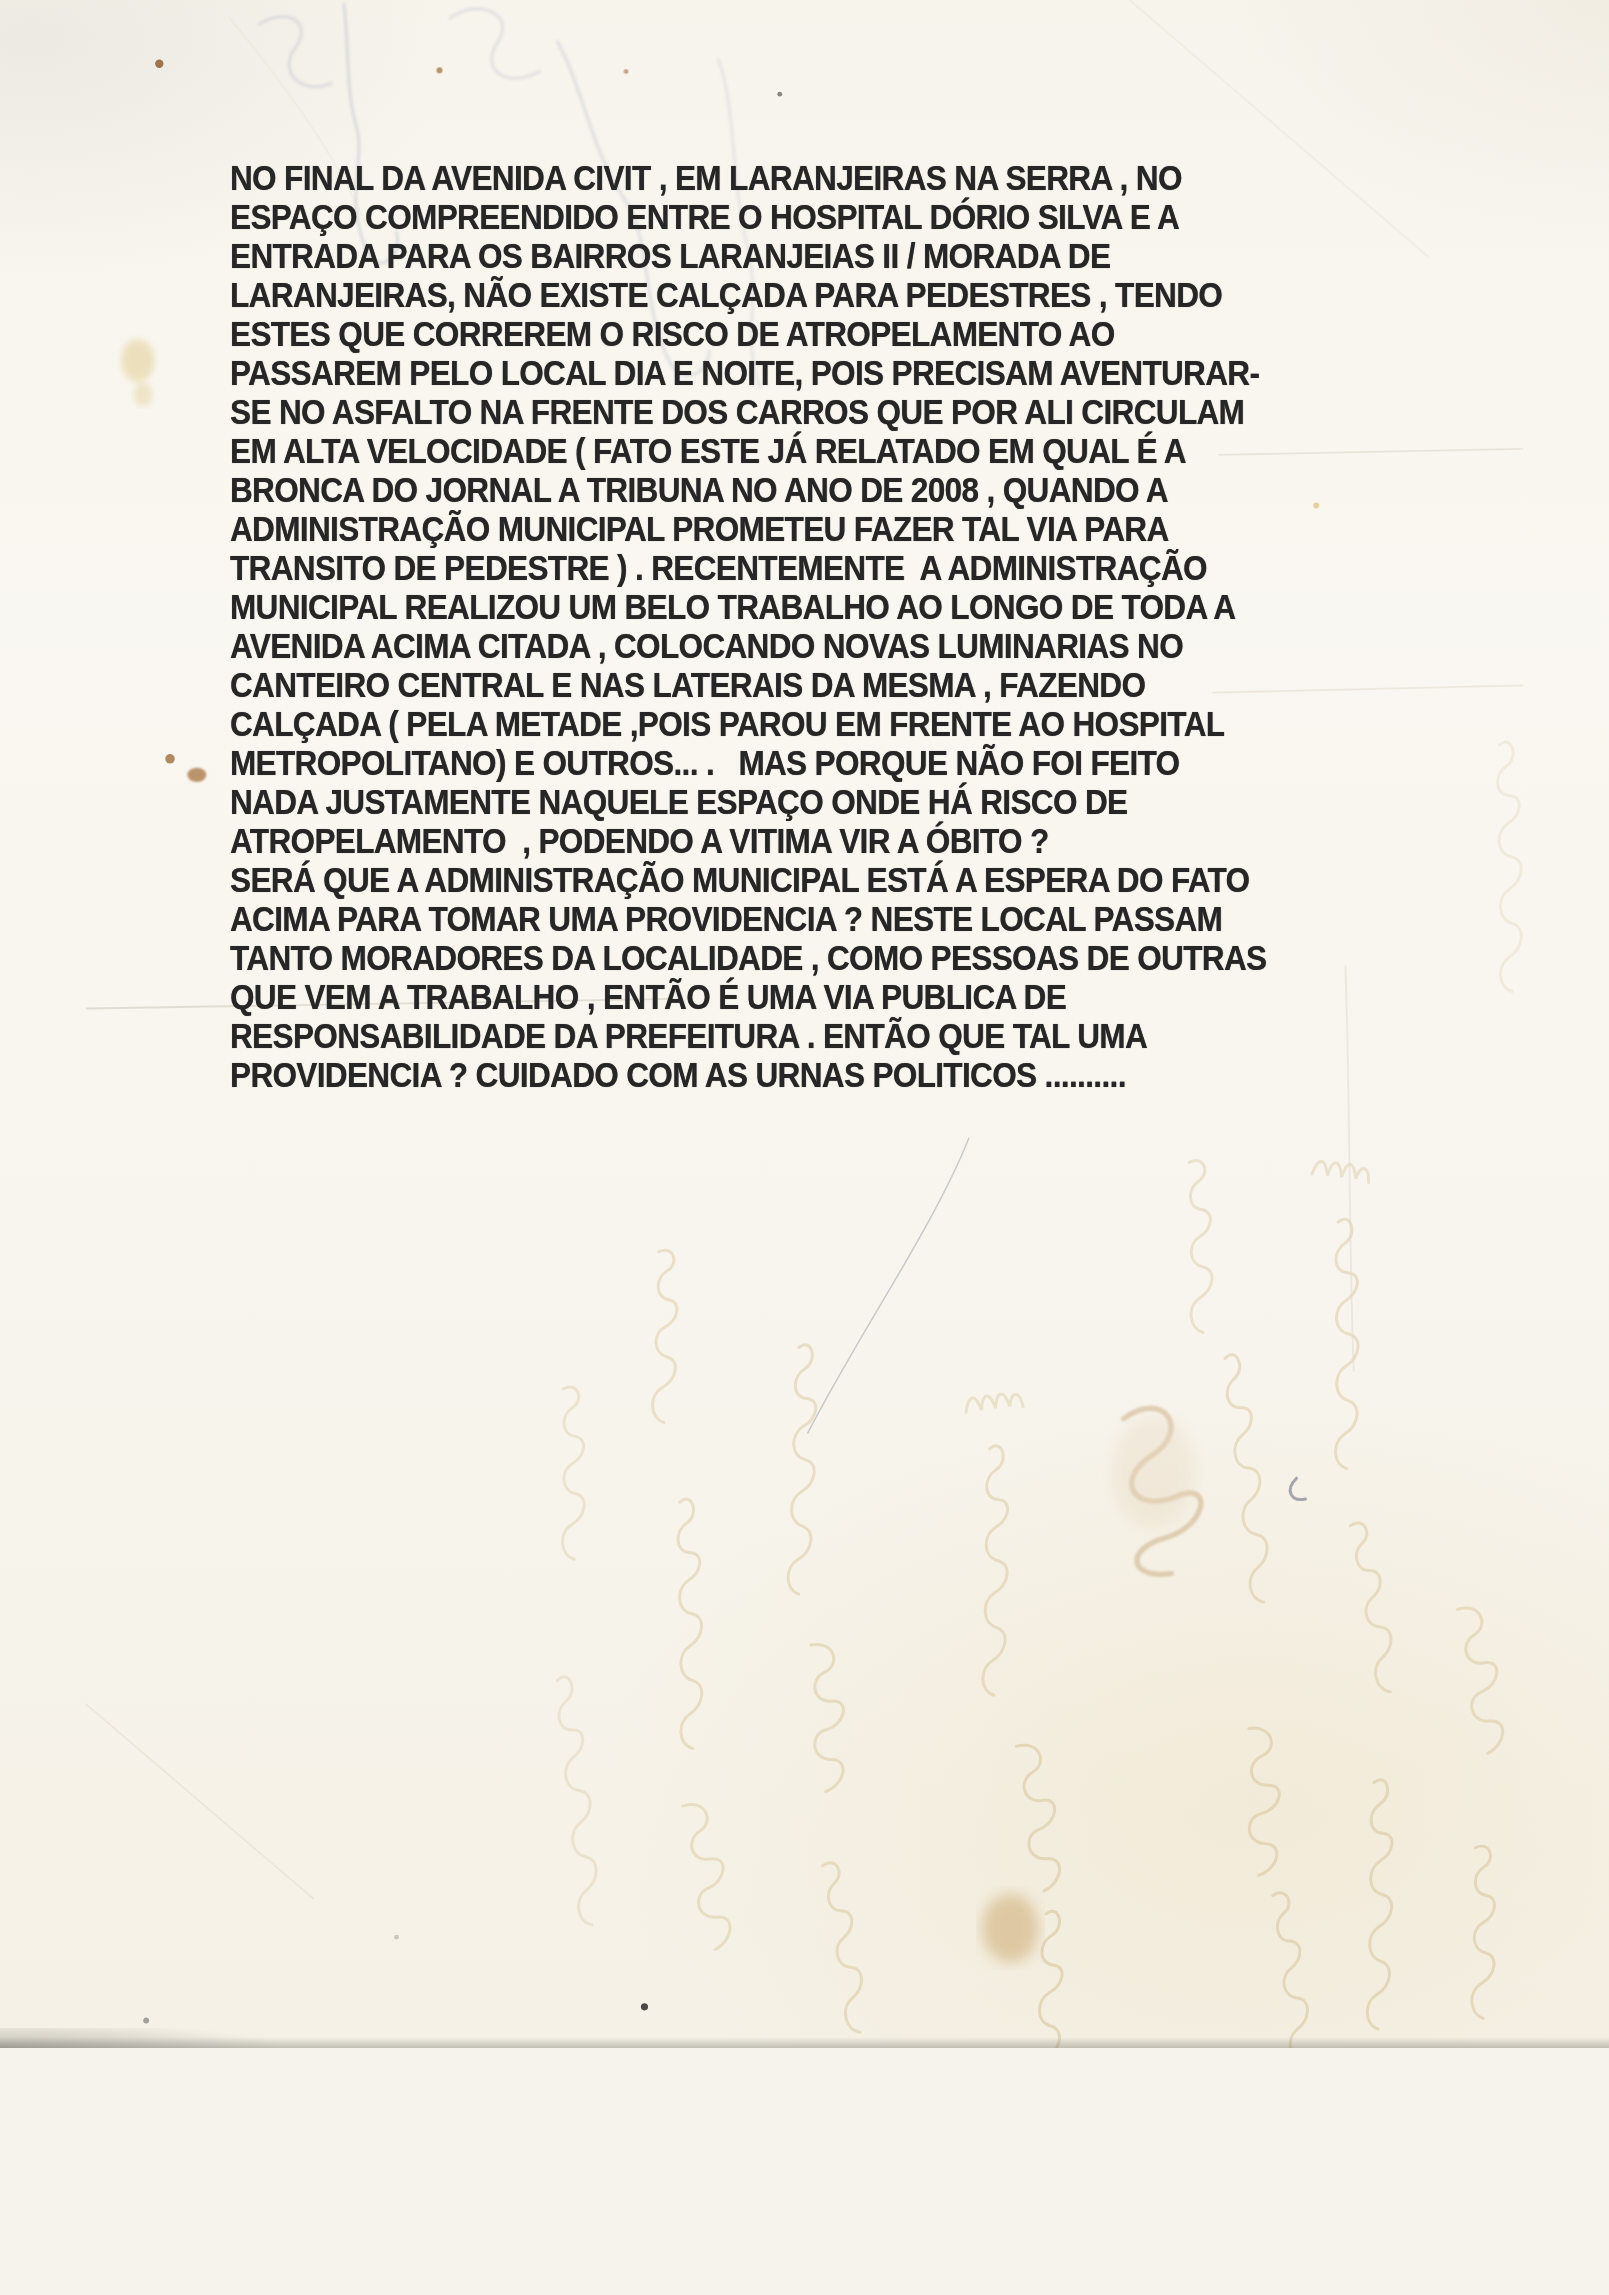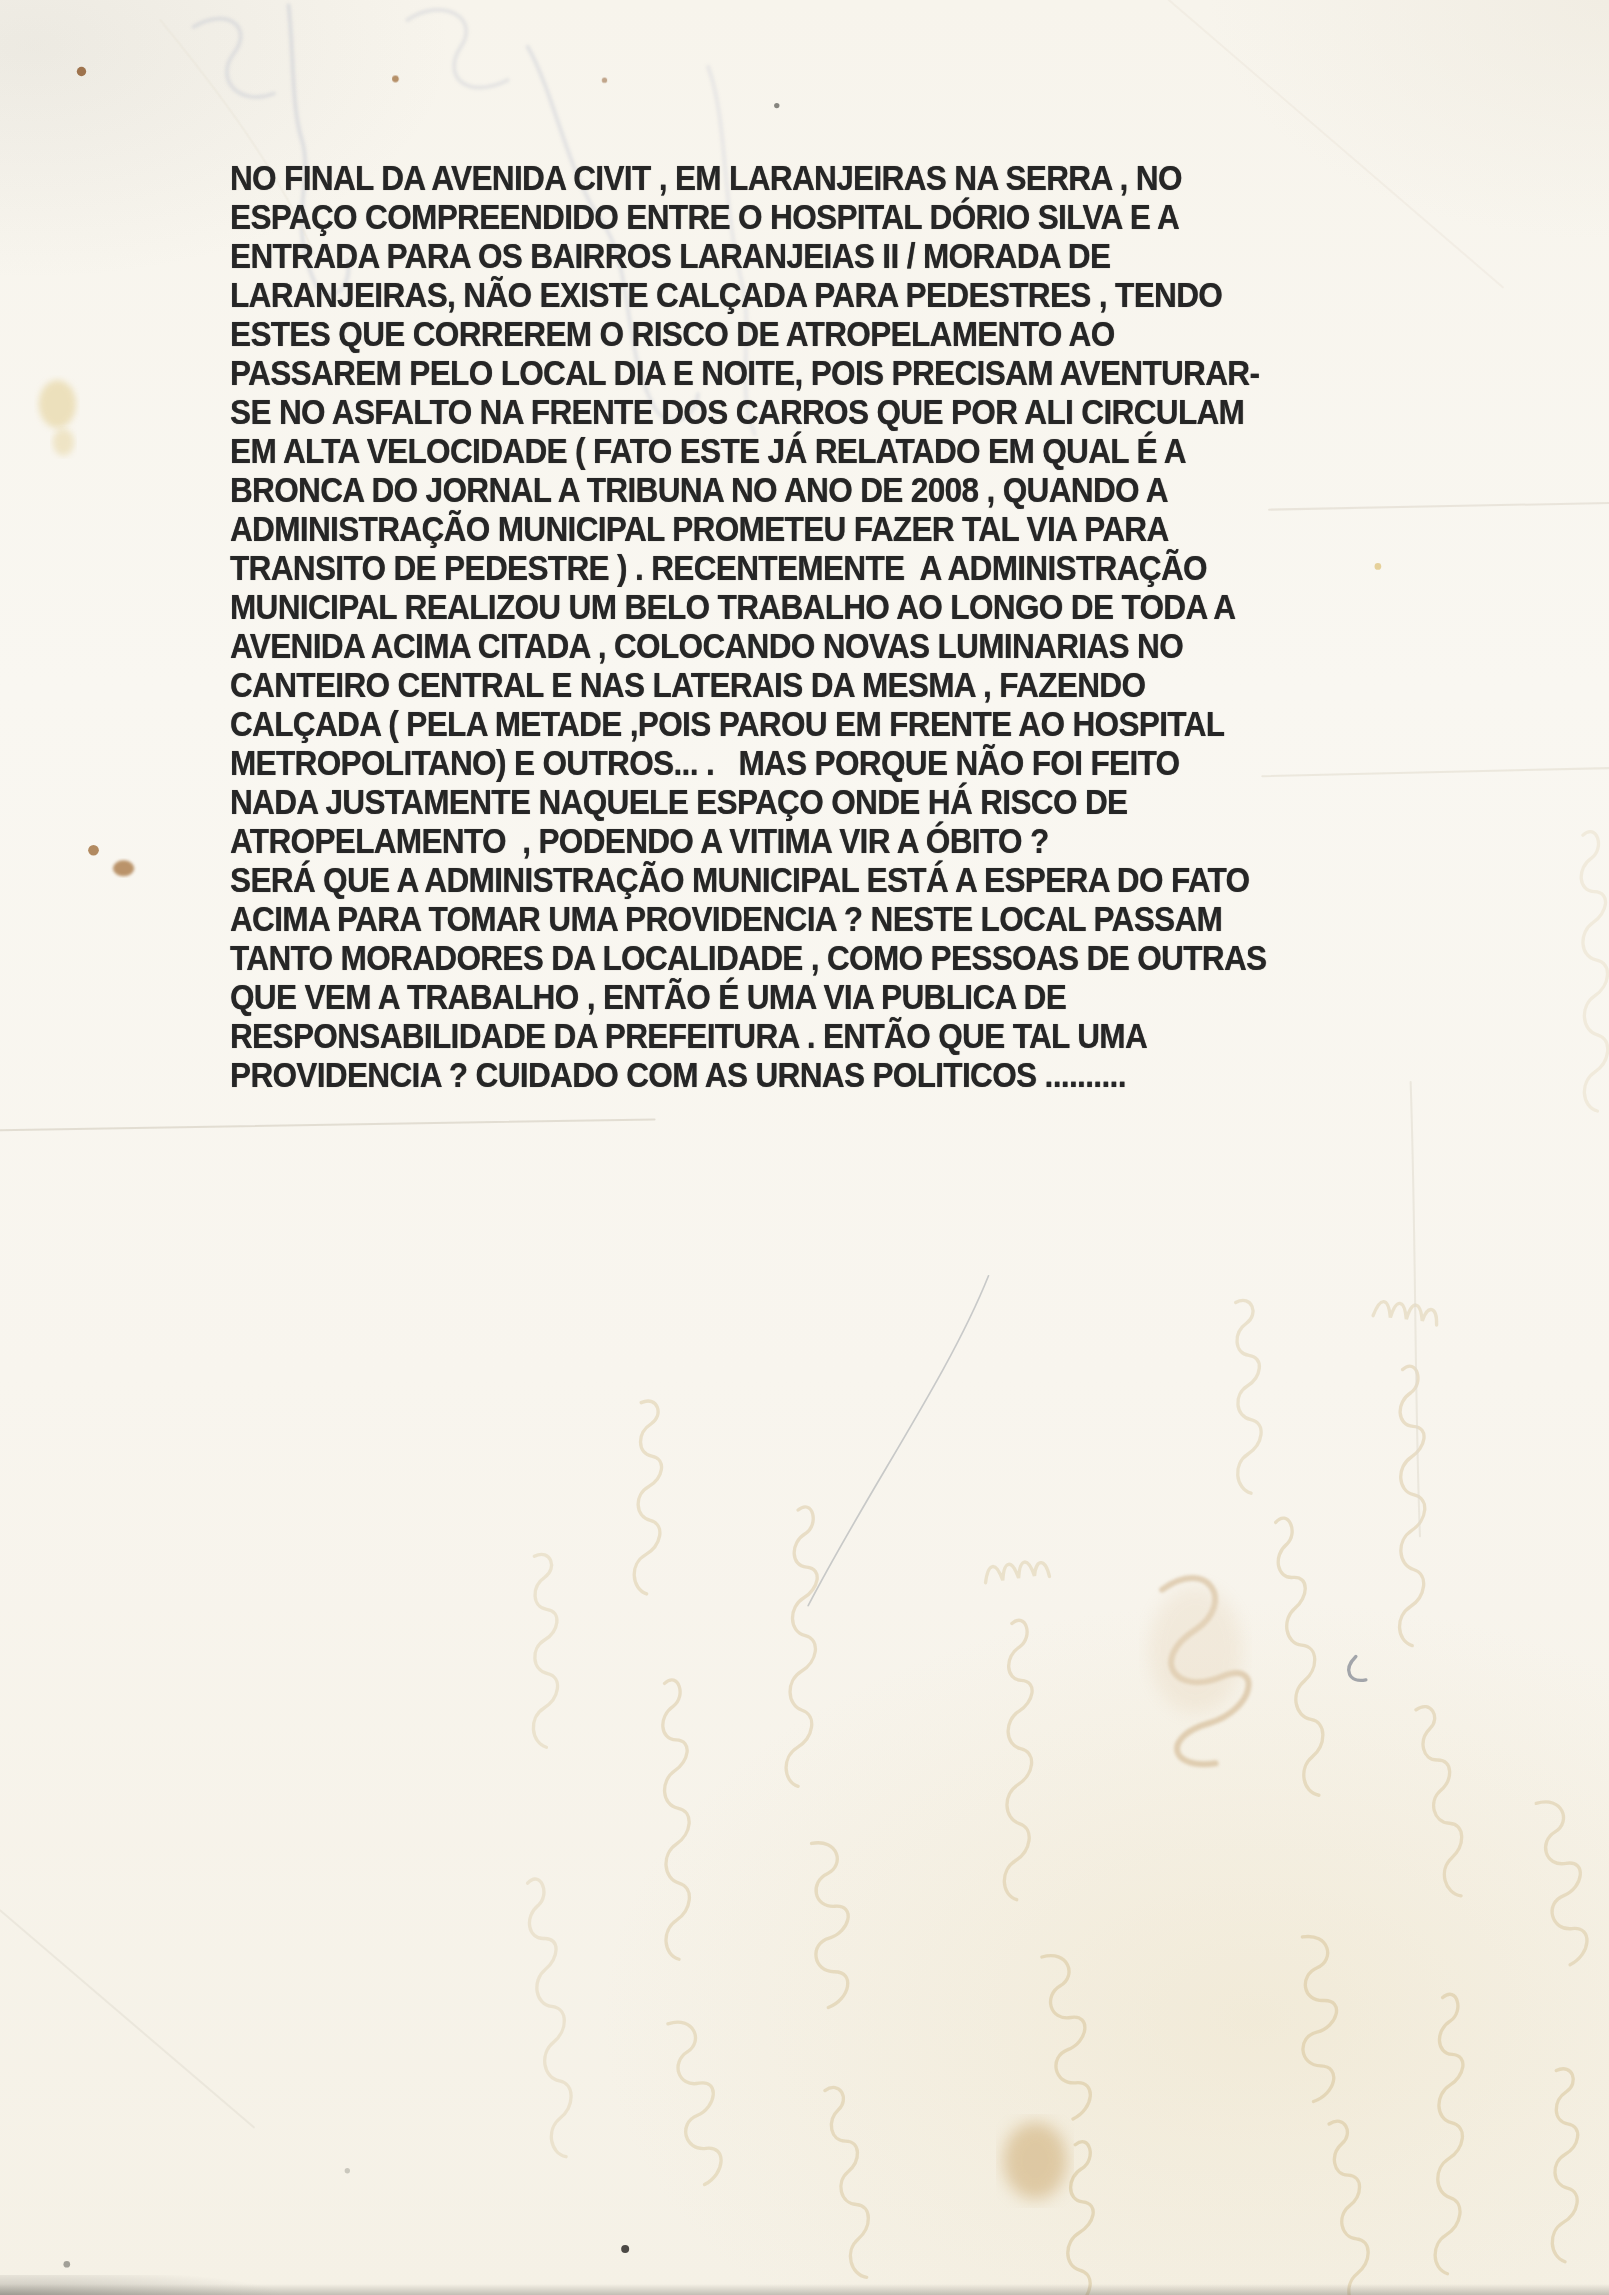--- a/index.html
+++ b/index.html
@@ -1,19 +1,19 @@
 <!DOCTYPE html>
 <html style="font-size:10.7px"><head>
 <meta charset="utf-8">
 <style>
   html, body { margin: 0; padding: 0; background: #f6f3ec; }
   .page {
     position: relative;
     width: 1609px;
-    height: 2295px;
+    height: 2048px;
     background:
       radial-gradient(935px 601px at 78% 88%, rgba(233,220,186,0.35), rgba(233,220,186,0) 70%),
       radial-gradient(601px 334px at 2% 2%, rgba(160,158,150,0.12), rgba(160,158,150,0) 70%),
       radial-gradient(668px 401px at 100% 0%, rgba(235,230,218,0.5), rgba(235,230,218,0) 60%),
       linear-gradient(180deg, #f7f4ec 0%, #f9f7f1 30%, #f8f5ee 60%, #f5f1e6 100%);
     overflow: hidden;
     font-family: "Liberation Sans", sans-serif;
   }
   .edge-bottom {
     position: absolute; left: 0; bottom: 0; width: 100%; height: 10.7px;

